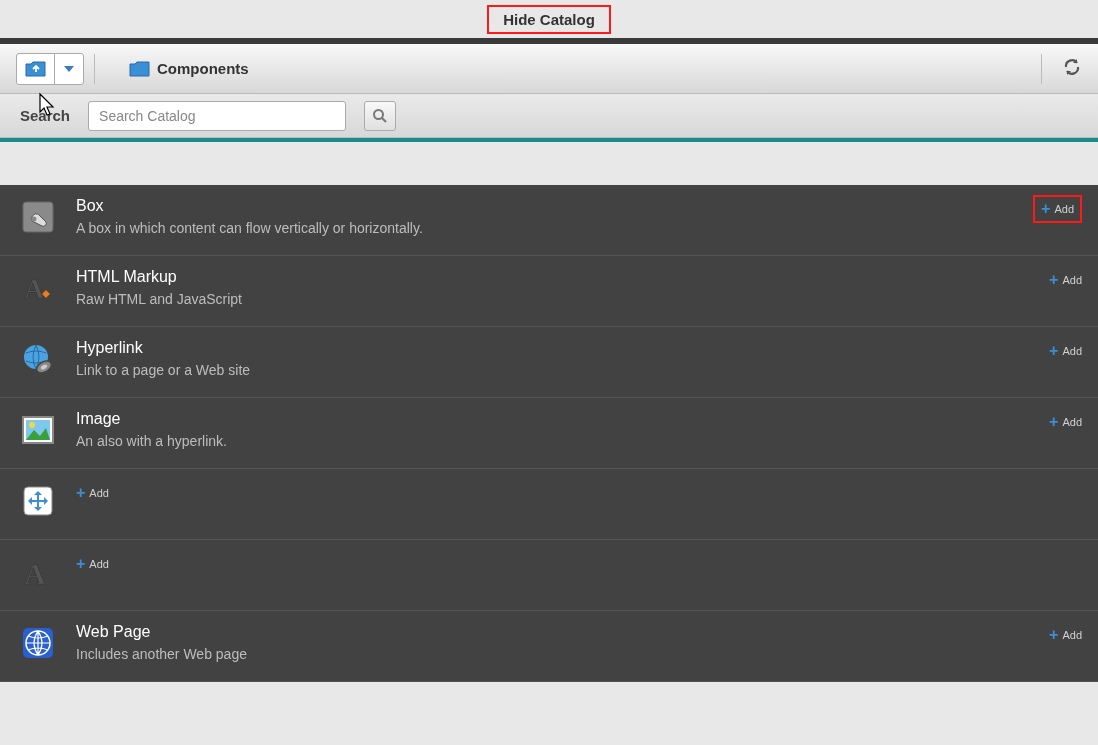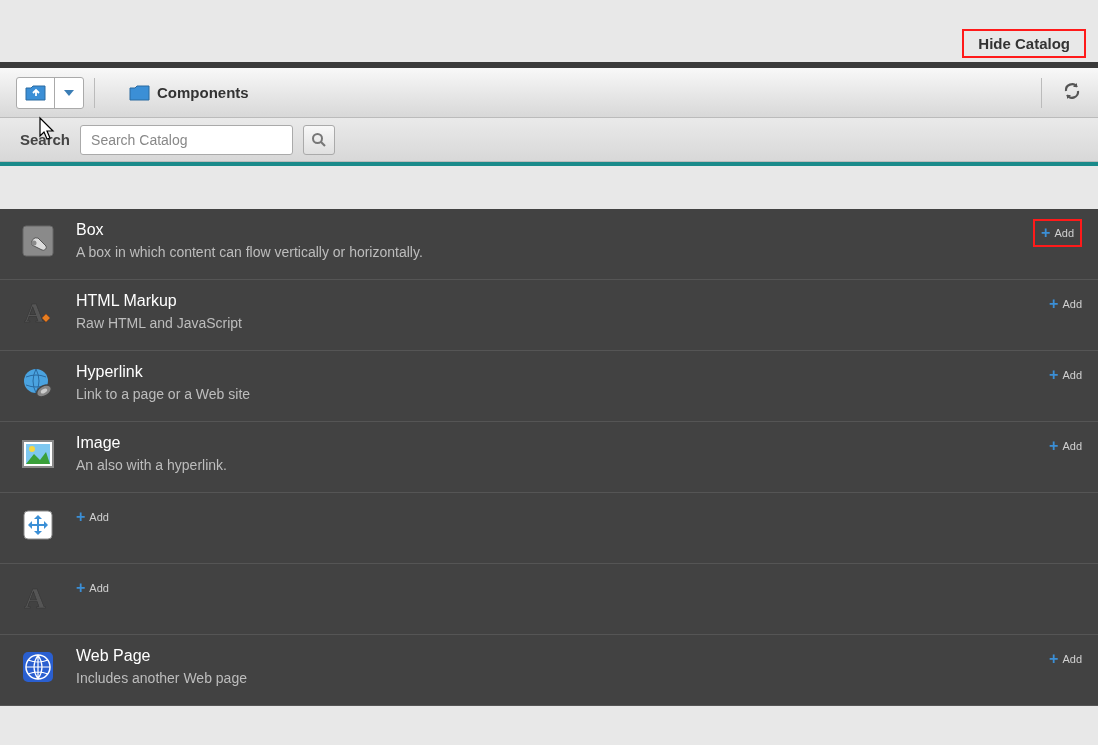--- a/index.html
+++ b/index.html
@@ -7,24 +7,23 @@
     font-family: "Helvetica Neue", Arial, sans-serif;
     background: #e8e8e8;
     width: 1098px;
     height: 745px;
     overflow: hidden;
   }
   .top-bar {
     height: 38px;
     background: #e8e8e8;
     display: flex;
-    justify-content: flex-end;
+    justify-content: center;
     align-items: center;
     padding: 0 12px;
-    margin-top: 24px;
   }
   .hide-catalog-btn {
     border: 2px solid #ff1a1a;
     padding: 4px 14px;
     font-size: 15px;
     font-weight: bold;
     color: #333;
     background: #e8e8e8;
     cursor: pointer;
   }
@@ -96,29 +95,29 @@
     cursor: pointer;
     color: #444;
   }
   .search-bar {
     height: 44px;
     background: linear-gradient(#eaeaea, #d8d8d8);
     border-bottom: 1px solid #bbb;
     display: flex;
     align-items: center;
     padding: 0 20px;
-    gap: 10px;
+    gap: 18px;
   }
   .search-bar .lbl {
     font-size: 15px;
     font-weight: bold;
     color: #444;
   }
   .search-input {
-    width: 213px;
+    width: 258px;
     height: 30px;
     border: 1px solid #aaa;
     border-radius: 3px;
     padding: 0 10px;
     font-size: 14px;
     color: #555;
     background: #fff;
   }
   .search-input::placeholder { color: #888; }
   .search-btn {

